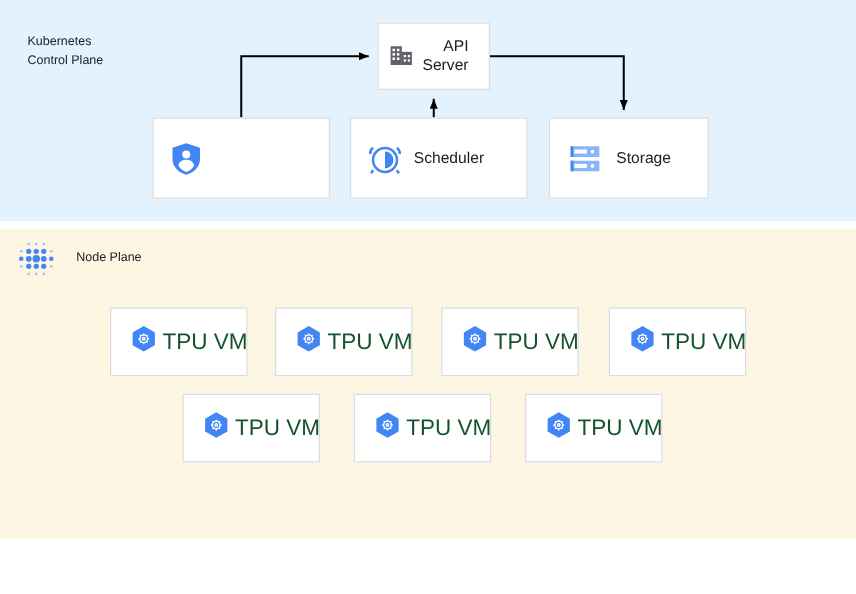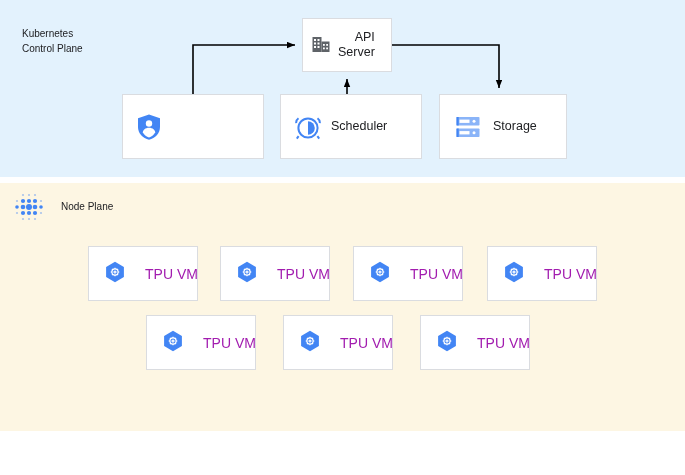--- a/index.html
+++ b/index.html
@@ -124,23 +124,23 @@
     background: #ffffff;
     border: 1px solid #dadce0;
     display: flex;
     align-items: center;
     z-index: 3;
     height: 55px;
     width: 110px;
     padding-left: 16px;
   }
   .tpu-box .label {
-    font-size: 14px;
-    color: #a21caf;
-    margin-left: 20px;
+    font-size: 18px;
+    color: #14532d;
+    margin-left: 5px;
     white-space: nowrap;
   }
 
   
   #node-pool-icon {
     position: absolute;
     left: 12px;
     top: 192px;
     width: 38px;
     height: 32px;

